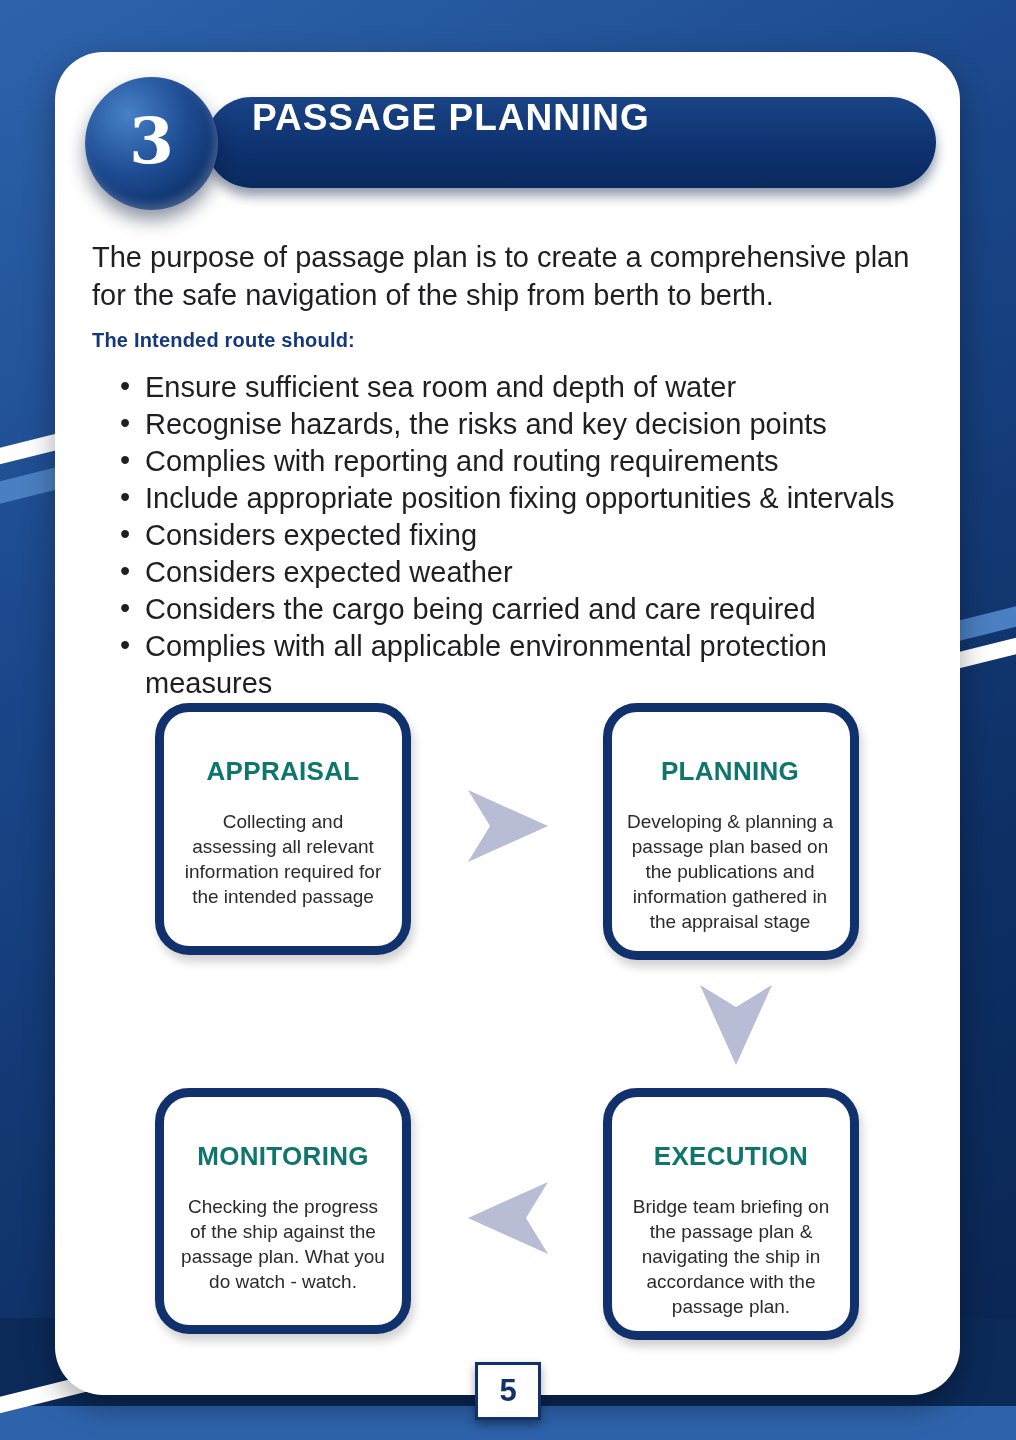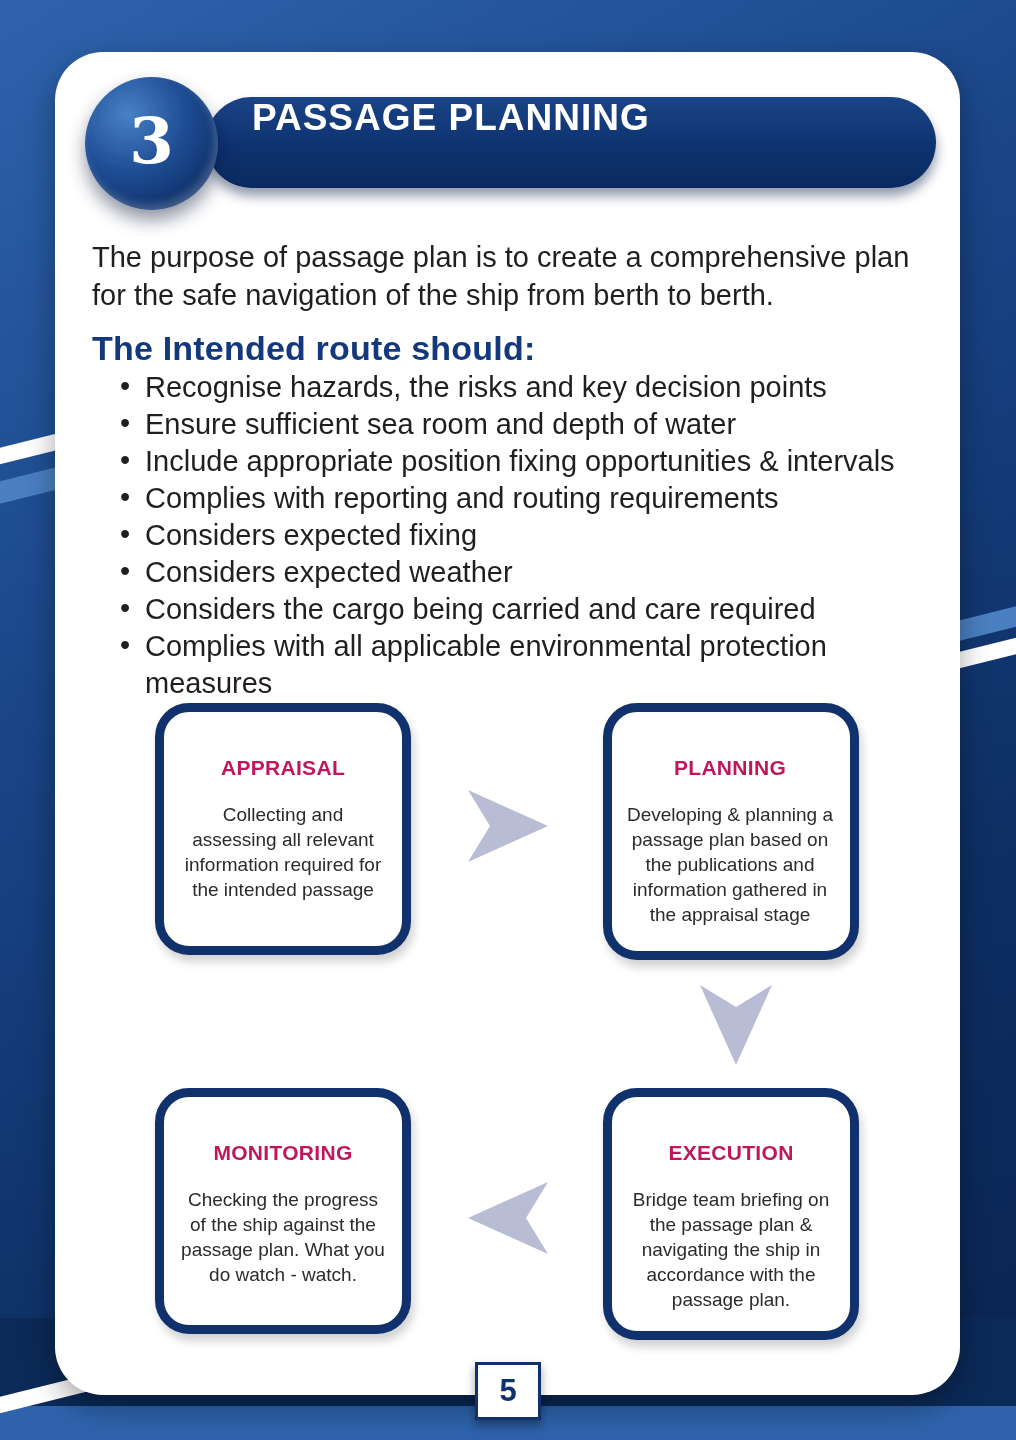--- a/index.html
+++ b/index.html
@@ -40,37 +40,37 @@
     display:flex; align-items:center; justify-content:center;
   }
   .badge-number { font-family:"DejaVu Serif", serif; color:#ffffff; font-size:64px; font-weight:700; margin-top:-6px; }
 
   .intro {
     position:absolute; left:92px; top:238px; width:845px;
     font-size:29px; line-height:38px; color:#1f1f21;
   }
   .section-heading {
     position:absolute; left:92px; top:329px;
-    font-size:34px; font-weight:700; color:#14387c; letter-spacing:0.2px;
+    font-size:20px; font-weight:700; color:#14387c; letter-spacing:0.2px;
   }
   .bullets { position:absolute; left:118px; top:369px; width:790px; list-style:none; }
   .bullets li { position:relative; padding-left:27px; font-size:29px; line-height:37px; color:#1f1f21; }
   .bullets li::before { content:"\2022"; position:absolute; left:2px; top:-1px; color:#1f1f21; }
 
   .flow-box {
     position:absolute; width:256px; height:252px; background:#ffffff;
     border:9px solid #11316c; border-radius:34px;
     box-shadow:3px 7px 10px rgba(0,0,0,0.18);
     display:flex; flex-direction:column; align-items:center; padding:44px 14px 0;
   }
   .box-appraisal  { left:155px; top:703px; }
   .box-planning   { left:603px; top:703px; height:257px;padding-left:12px; }
   .box-execution  { left:603px; top:1088px; }
   .box-monitoring { left:155px; top:1088px; height:246px; }
-  .flow-title { font-size:21px; font-weight:700; color:#be185d; letter-spacing:0.3px; }
+  .flow-title { font-size:26px; font-weight:700; color:#0f766e; letter-spacing:0.3px; }
   .flow-body  { margin-top:22px; font-size:19px; line-height:25px; color:#2b2b2b; text-align:center; }
   .box-appraisal .flow-body, .box-monitoring .flow-body { max-width:210px; }
 
   .flow-arrow { position:absolute; }
   .arrow-right { left:468px; top:790px; }
   .arrow-down  { left:700px; top:985px; }
   .arrow-left  { left:468px; top:1182px; }
   .flow-arrow svg { display:block; }
 
   .page-number-box {
@@ -100,24 +100,24 @@
     <span class="header-title">PASSAGE PLANNING</span>
   </div>
   <div class="badge">
     <span class="badge-number">3</span>
   </div>
 
   <p class="intro">The purpose of passage plan is to create a comprehensive plan for the safe navigation of the ship from berth to berth.</p>
 
   <h2 class="section-heading">The Intended route should:</h2>
   <ul class="bullets">
+    <li><span>Ensure sufficient sea room and depth of water</span></li>
     <li><span>Recognise hazards, the risks and key decision points</span></li>
-    <li><span>Ensure sufficient sea room and depth of water</span></li>
+    <li><span>Complies with reporting and routing requirements</span></li>
     <li><span>Include appropriate position fixing opportunities &amp; intervals</span></li>
-    <li><span>Complies with reporting and routing requirements</span></li>
     <li><span>Considers expected fixing</span></li>
     <li><span>Considers expected weather</span></li>
     <li><span>Considers the cargo being carried and care required</span></li>
     <li><span>Complies with all applicable environmental protection measures</span></li>
   </ul>
 
   <div class="flow-box box-appraisal">
     <div class="flow-title">APPRAISAL</div>
     <div class="flow-body">Collecting and assessing all relevant information required for the intended passage</div>
   </div>

